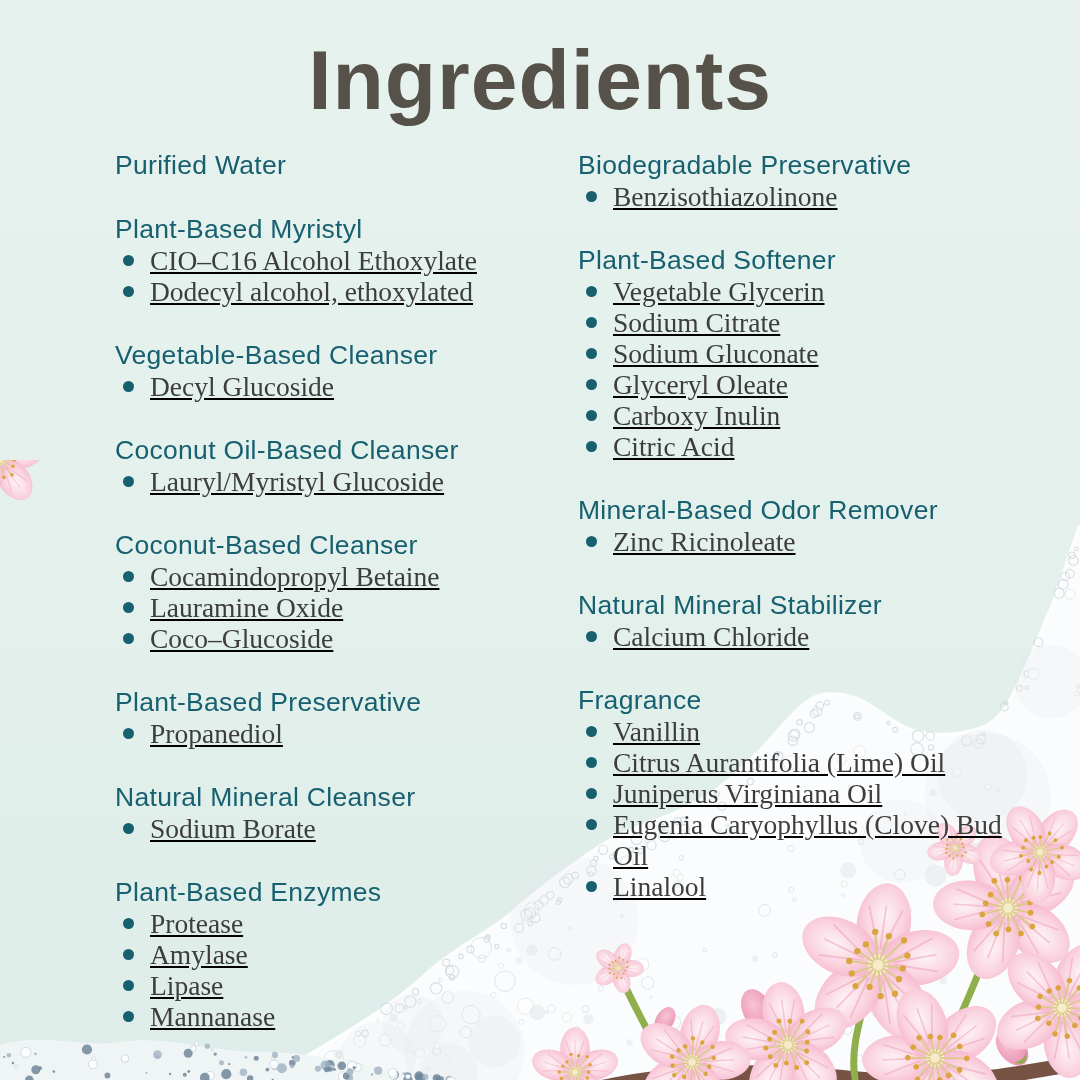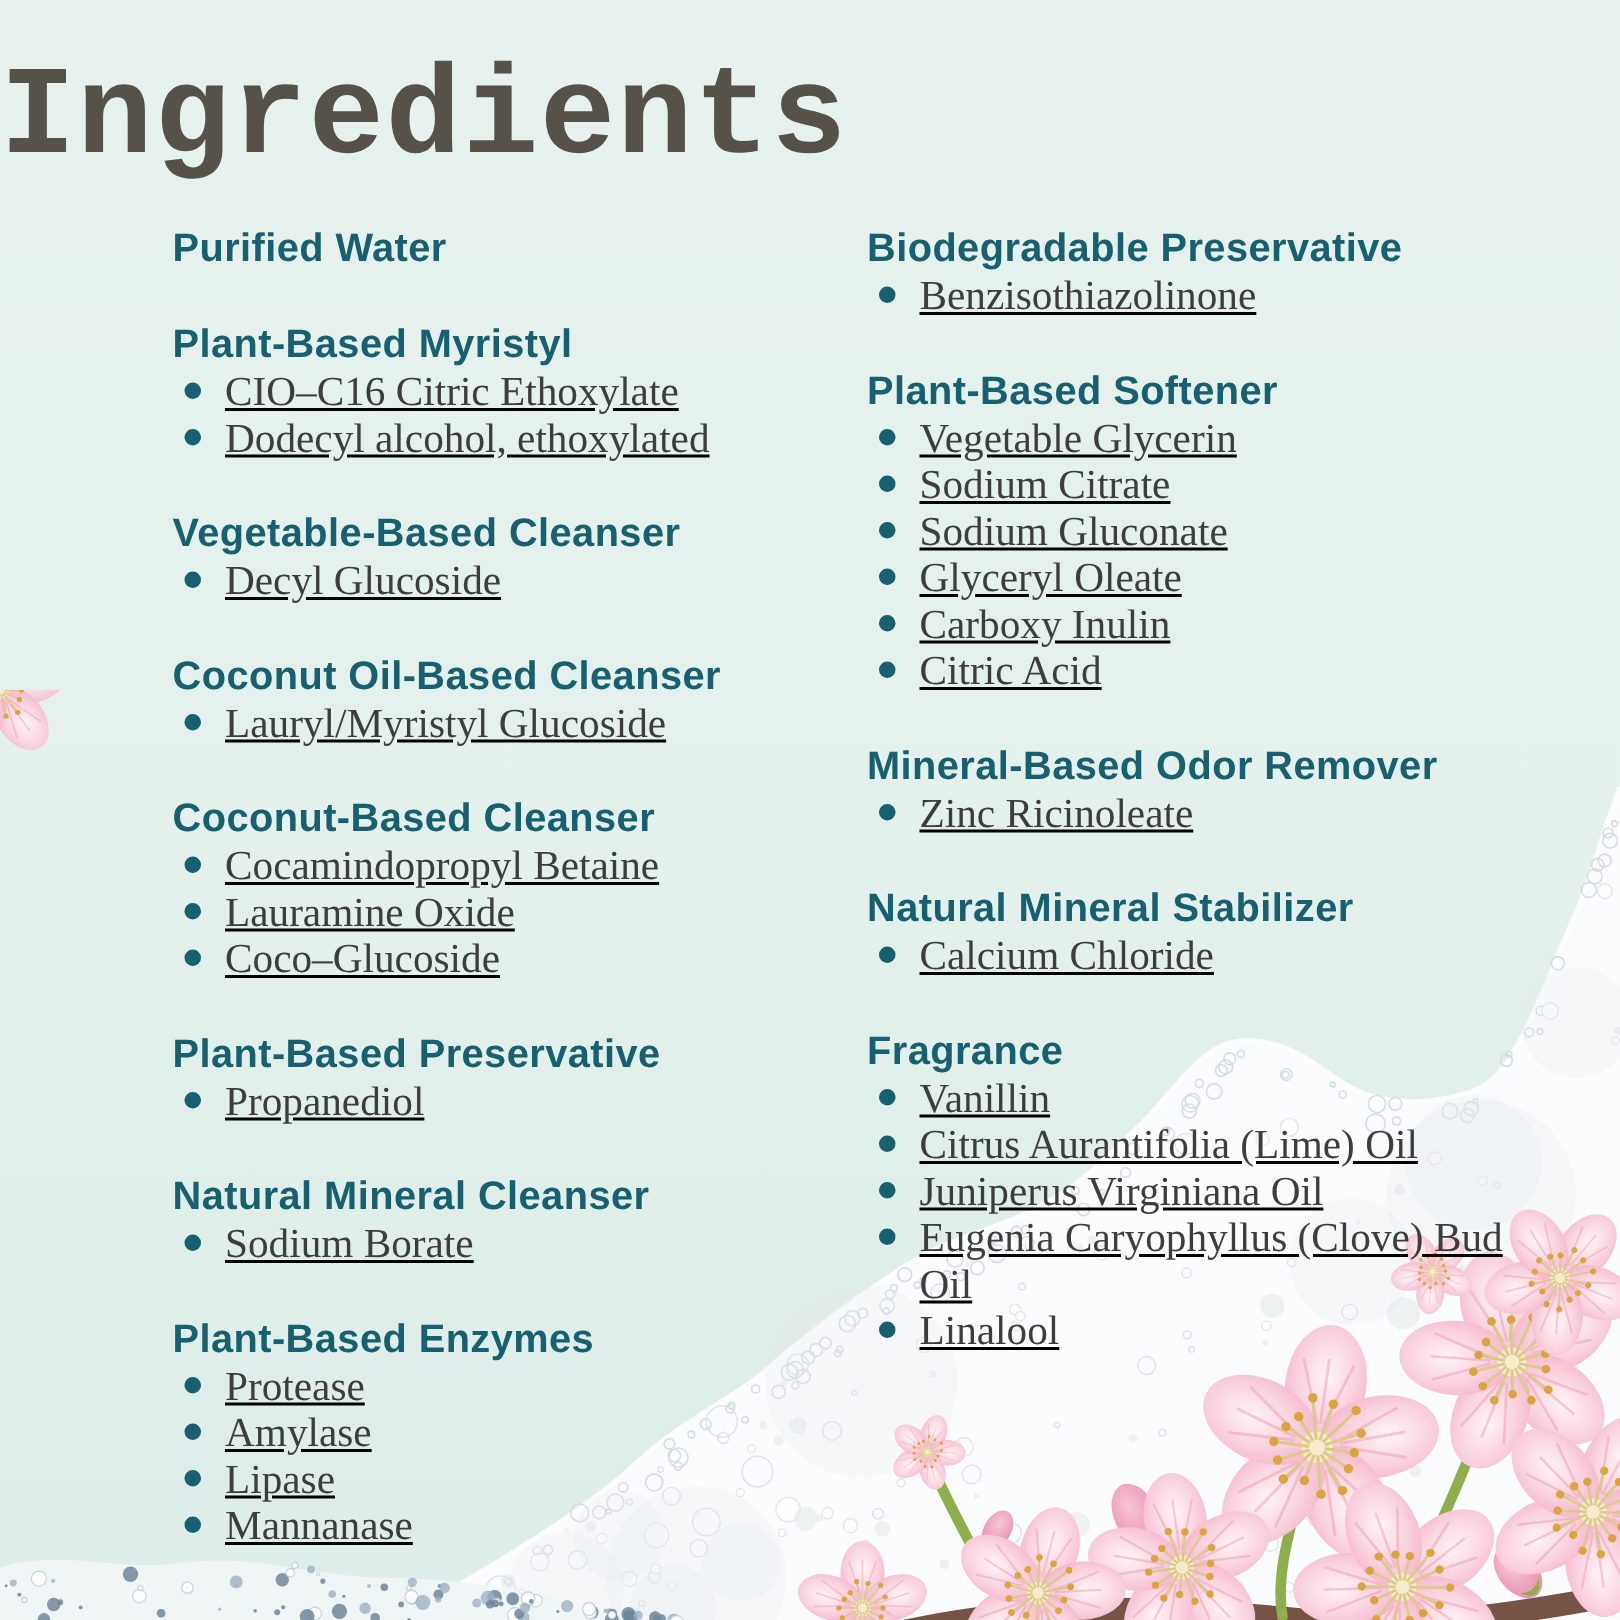--- a/index.html
+++ b/index.html
@@ -9,30 +9,30 @@
     --petal-vein:#ef9db9; --bud-light:#f8c4d5; --bud-deep:#e586aa;
     --stamen-yellow:#dca43f; --stem-green:#8fae4c; --branch-brown:#6f4a3a;
   }
   html,body{margin:0;padding:0;background:#c9d4d0;}
   .canvas{
     position:relative;width:1080px;height:1080px;overflow:hidden;
     background:linear-gradient(180deg,#e7f2ee 0%,var(--bg) 55%,#deede9 100%);
     font-family:"Liberation Sans",sans-serif;
   }
   .page-title{
-    position:absolute;top:38px;left:0;width:100%;margin:0;
-    font-size:84px;line-height:1;font-weight:700;letter-spacing:1px;color:var(--title);font-family:Liberation Mono, monospace;
+    position:absolute;top:38px;left:0;width:100%;margin:0;text-align:center;
+    font-size:84px;line-height:1;font-weight:700;letter-spacing:1px;color:var(--title);
   }
   .decor{position:absolute;left:0;top:460px;width:1080px;height:620px;display:block;}
   .col{position:absolute;top:150px;z-index:2;}
   .col-left{left:115px;width:455px;}
   .col-right{left:578px;width:448px;}
   .ing-section{margin:0 0 33px 0;}
   .ing-heading{
-    margin:0;font-size:26.5px;line-height:31px;font-weight:700;
+    margin:0;font-size:26.5px;line-height:31px;font-weight:400;
     letter-spacing:.3px;color:var(--teal);
   }
   .ing-list{list-style:none;margin:0;padding:0;font-family:"Liberation Serif",serif;text-decoration:underline;}
   .ing-item{position:relative;padding-left:35px;font-size:27.5px;line-height:31px;color:var(--body);}
   .bullet{position:absolute;left:8px;top:10px;width:11px;height:11px;border-radius:50%;background:var(--teal);}
   
   .foam{fill:var(--foam);}
   .foam-rim{fill:none;stroke:#ffffff;stroke-width:3;opacity:.85;}
   .left-foam{fill:var(--left-foam);opacity:.95;}
   .stem{stroke:var(--stem-green);stroke-width:7;fill:none;stroke-linecap:round;}
@@ -503,21 +503,21 @@
   <section class="ing-section">
     <h3 class="ing-heading">Purified Water</h3>
 
   </section>
 
   <section class="ing-section">
     <h3 class="ing-heading">Plant-Based Myristyl</h3>
     <ul class="ing-list">
   <li class="ing-item">
     <span class="bullet"></span>
-    <span class="ing-text">CIO–C16 Citric Ethoxylate</span>
+    <span class="ing-text">CIO–C16 Alcohol Ethoxylate</span>
   </li>
 
   <li class="ing-item">
     <span class="bullet"></span>
     <span class="ing-text">Dodecyl alcohol, ethoxylated</span>
   </li>
 </ul>
   </section>
 
   <section class="ing-section">

